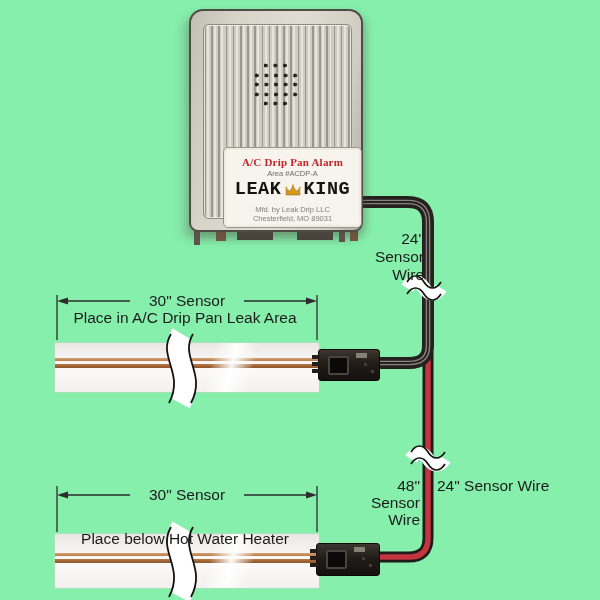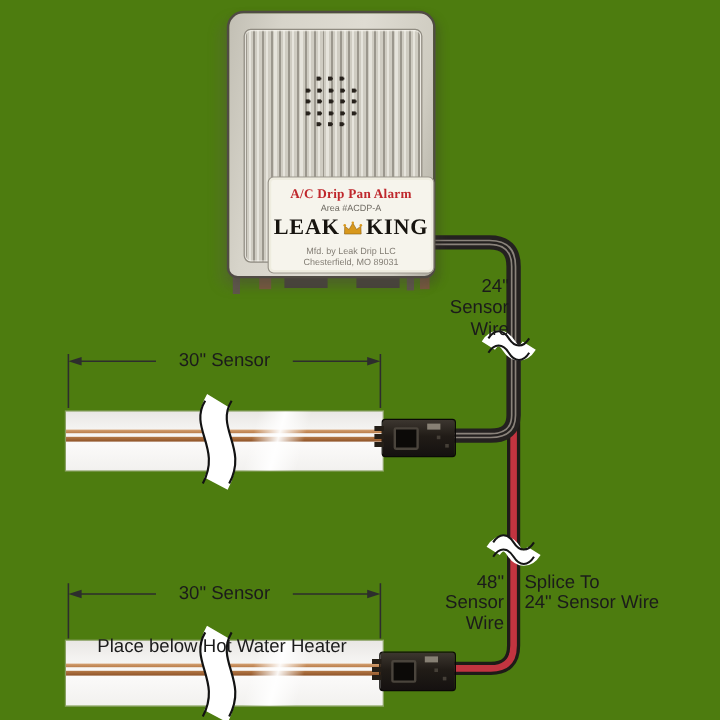--- a/index.html
+++ b/index.html
@@ -1,17 +1,17 @@
 <!DOCTYPE html>
 <html><head>
 <meta charset="utf-8">
 <style>
   html,body{margin:0;padding:0;background:#ffffff;}
   .stage{
-    position:relative;width:600px;height:600px;background:#4d7c0f;overflow:hidden;
+    position:relative;width:600px;height:600px;background:#86efac;overflow:hidden;
     font-family:"Liberation Sans","DejaVu Sans",sans-serif;color:#1b1b1b;
   }
   
   .strip{
     position:absolute;left:55px;width:264px;
     background:linear-gradient(180deg,#e9e7e4 0%,#f4f3f1 28%,#fbfaf9 55%,#f2f1ef 100%);
     box-shadow:0 0 0 1px rgba(210,206,200,.45);
     z-index:1;
   }
   .strip .sheen{
@@ -41,21 +41,21 @@
   .dotrow.wide{width:48px;}
   .dlabel{
     position:absolute;left:19px;top:122px;width:137px;height:79px;text-align:center;
     background:#f6f4ec;border:1px solid #99958a;border-radius:5px;
     box-shadow:inset 0 0 0 2px #eeecdf;
   }
   .dtitle{margin-top:8px;font-family:"Liberation Serif","DejaVu Serif",serif;font-weight:bold;
     font-size:11px;letter-spacing:.2px;color:#bf272c;}
   .dmodel{margin-top:1px;font-size:7.5px;color:#6f6b63;}
   .brand{margin-top:3px;display:flex;justify-content:center;align-items:center;gap:2px;
-    font-family:Liberation Serif, serif;font-weight:800;font-size:18.5px;
+    font-family:Liberation Mono, monospace;font-weight:800;font-size:18.5px;
     letter-spacing:.6px;color:#17140f;line-height:18px;}
   .mfd{font-size:7.5px;line-height:9px;color:#847f76;}
   .mfd.first{margin-top:6px;}
   .foot{position:absolute;z-index:2;}
   
   .conn{
     position:absolute;z-index:4;border:1px solid #0b0907;border-radius:3px;
     background:linear-gradient(180deg,#3c362f 0%,#211c17 45%,#151110 100%);
   }
   .conn .pins{position:absolute;left:-7px;top:5px;width:8px;height:19px;
@@ -202,21 +202,21 @@
     <div>Wire</div>
   </div>
 
   <div class="lbl t48">
     <div>48"</div>
     <div>Sensor</div>
     <div>Wire</div>
   </div>
 
   <div class="lbl splice">
-    <div>Splice To</div>
     <div>24" Sensor Wire</div>
   </div>
 
   <div class="lbl dim1t">30" Sensor</div>
+  <div class="lbl place1">Place in A/C Drip Pan Leak Area</div>
   <div class="lbl dim2t">30" Sensor</div>
   <div class="lbl place2">Place below Hot Water Heater</div>
 
 </div>
 
 </body></html>

